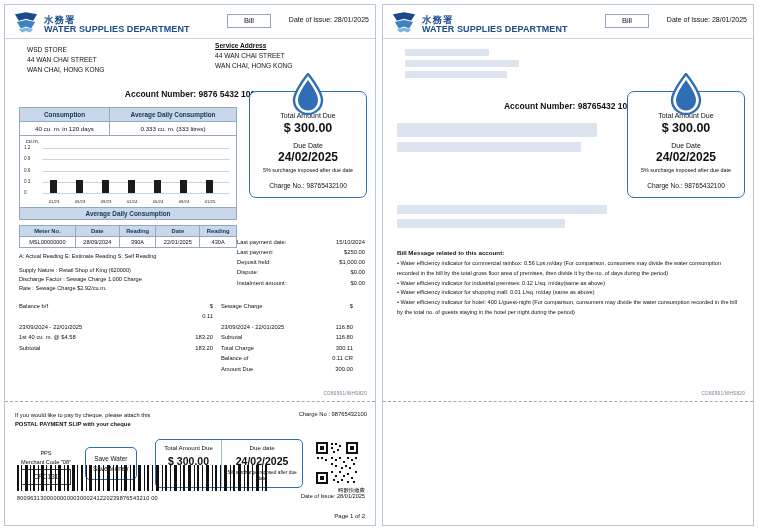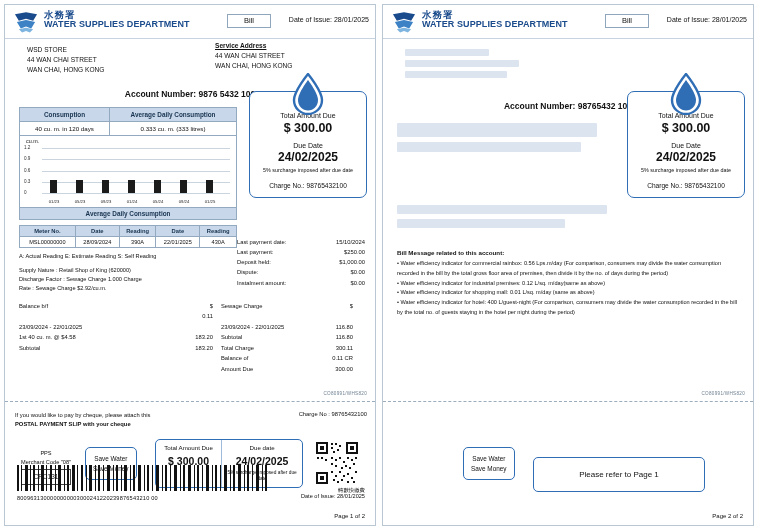--- a/index.html
+++ b/index.html
@@ -28,21 +28,21 @@
 
   
   .hdr {
     position: relative;
     height: 34px;
     border-bottom: 1px solid #c7d3e0;
     padding: 4px 6px;
   }
   .logo-wrap {
     position: absolute; left: 8px; top: 5px;
-    display: flex; align-items: flex-start; gap: 5px;
+    display: flex; align-items: flex-end; gap: 5px;
   }
   .logo-mark { width: 26px; height: 24px; }
   .logo-txt { line-height: 1.05; }
   .logo-cn { font-size: 9.5px; color: #1a4b8c; font-weight: bold; letter-spacing: 1px;}
   .logo-en { font-size: 9px; color: #1a4b8c; font-weight: bold; letter-spacing: .1px;}
   .bill-box {
     position: absolute; right: 104px; top: 9px;
     width: 44px; height: 14px;
     border: 1px solid #8fa6bd;
     font-size: 7.5px; text-align: center; line-height: 12px;
@@ -597,23 +597,15 @@
         <div>• Water efficiency indicator for commercial rainbox: 0.56 Lps.m/day (For comparison, consumers may divide the water consumption recorded in the bill by the total gross floor area of premises, then divide it by the no. of days during the period)</div>
         <div>• Water efficiency indicator for industrial premises: 0.12 L/sq. m/day(same as above)</div>
         <div>• Water efficiency indicator for shopping mall: 0.01 L/sq. m/day (same as above)</div>
         <div>• Water efficiency indicator for hotel: 400 L/guest-night (For comparison, consumers may divide the water consumption recorded in the bill by the total no. of guests staying in the hotel per night during the period)</div>
       </div>
     </div>
 
     <div class="doc-code">CO80991/WHS820</div>
     <div class="sep-dash"></div>
 
-    <div class="slip">
-      <div class="save-box" style="left:80px; top:42px;">
-        <div>Save Water</div>
-        <div>Save Money</div>
-      </div>
-      <div class="refer-box">Please refer to Page 1</div>
-      <div class="pageno">Page 2 of 2</div>
-    </div>
   </div>
 
 </div>
 
 </body></html>

